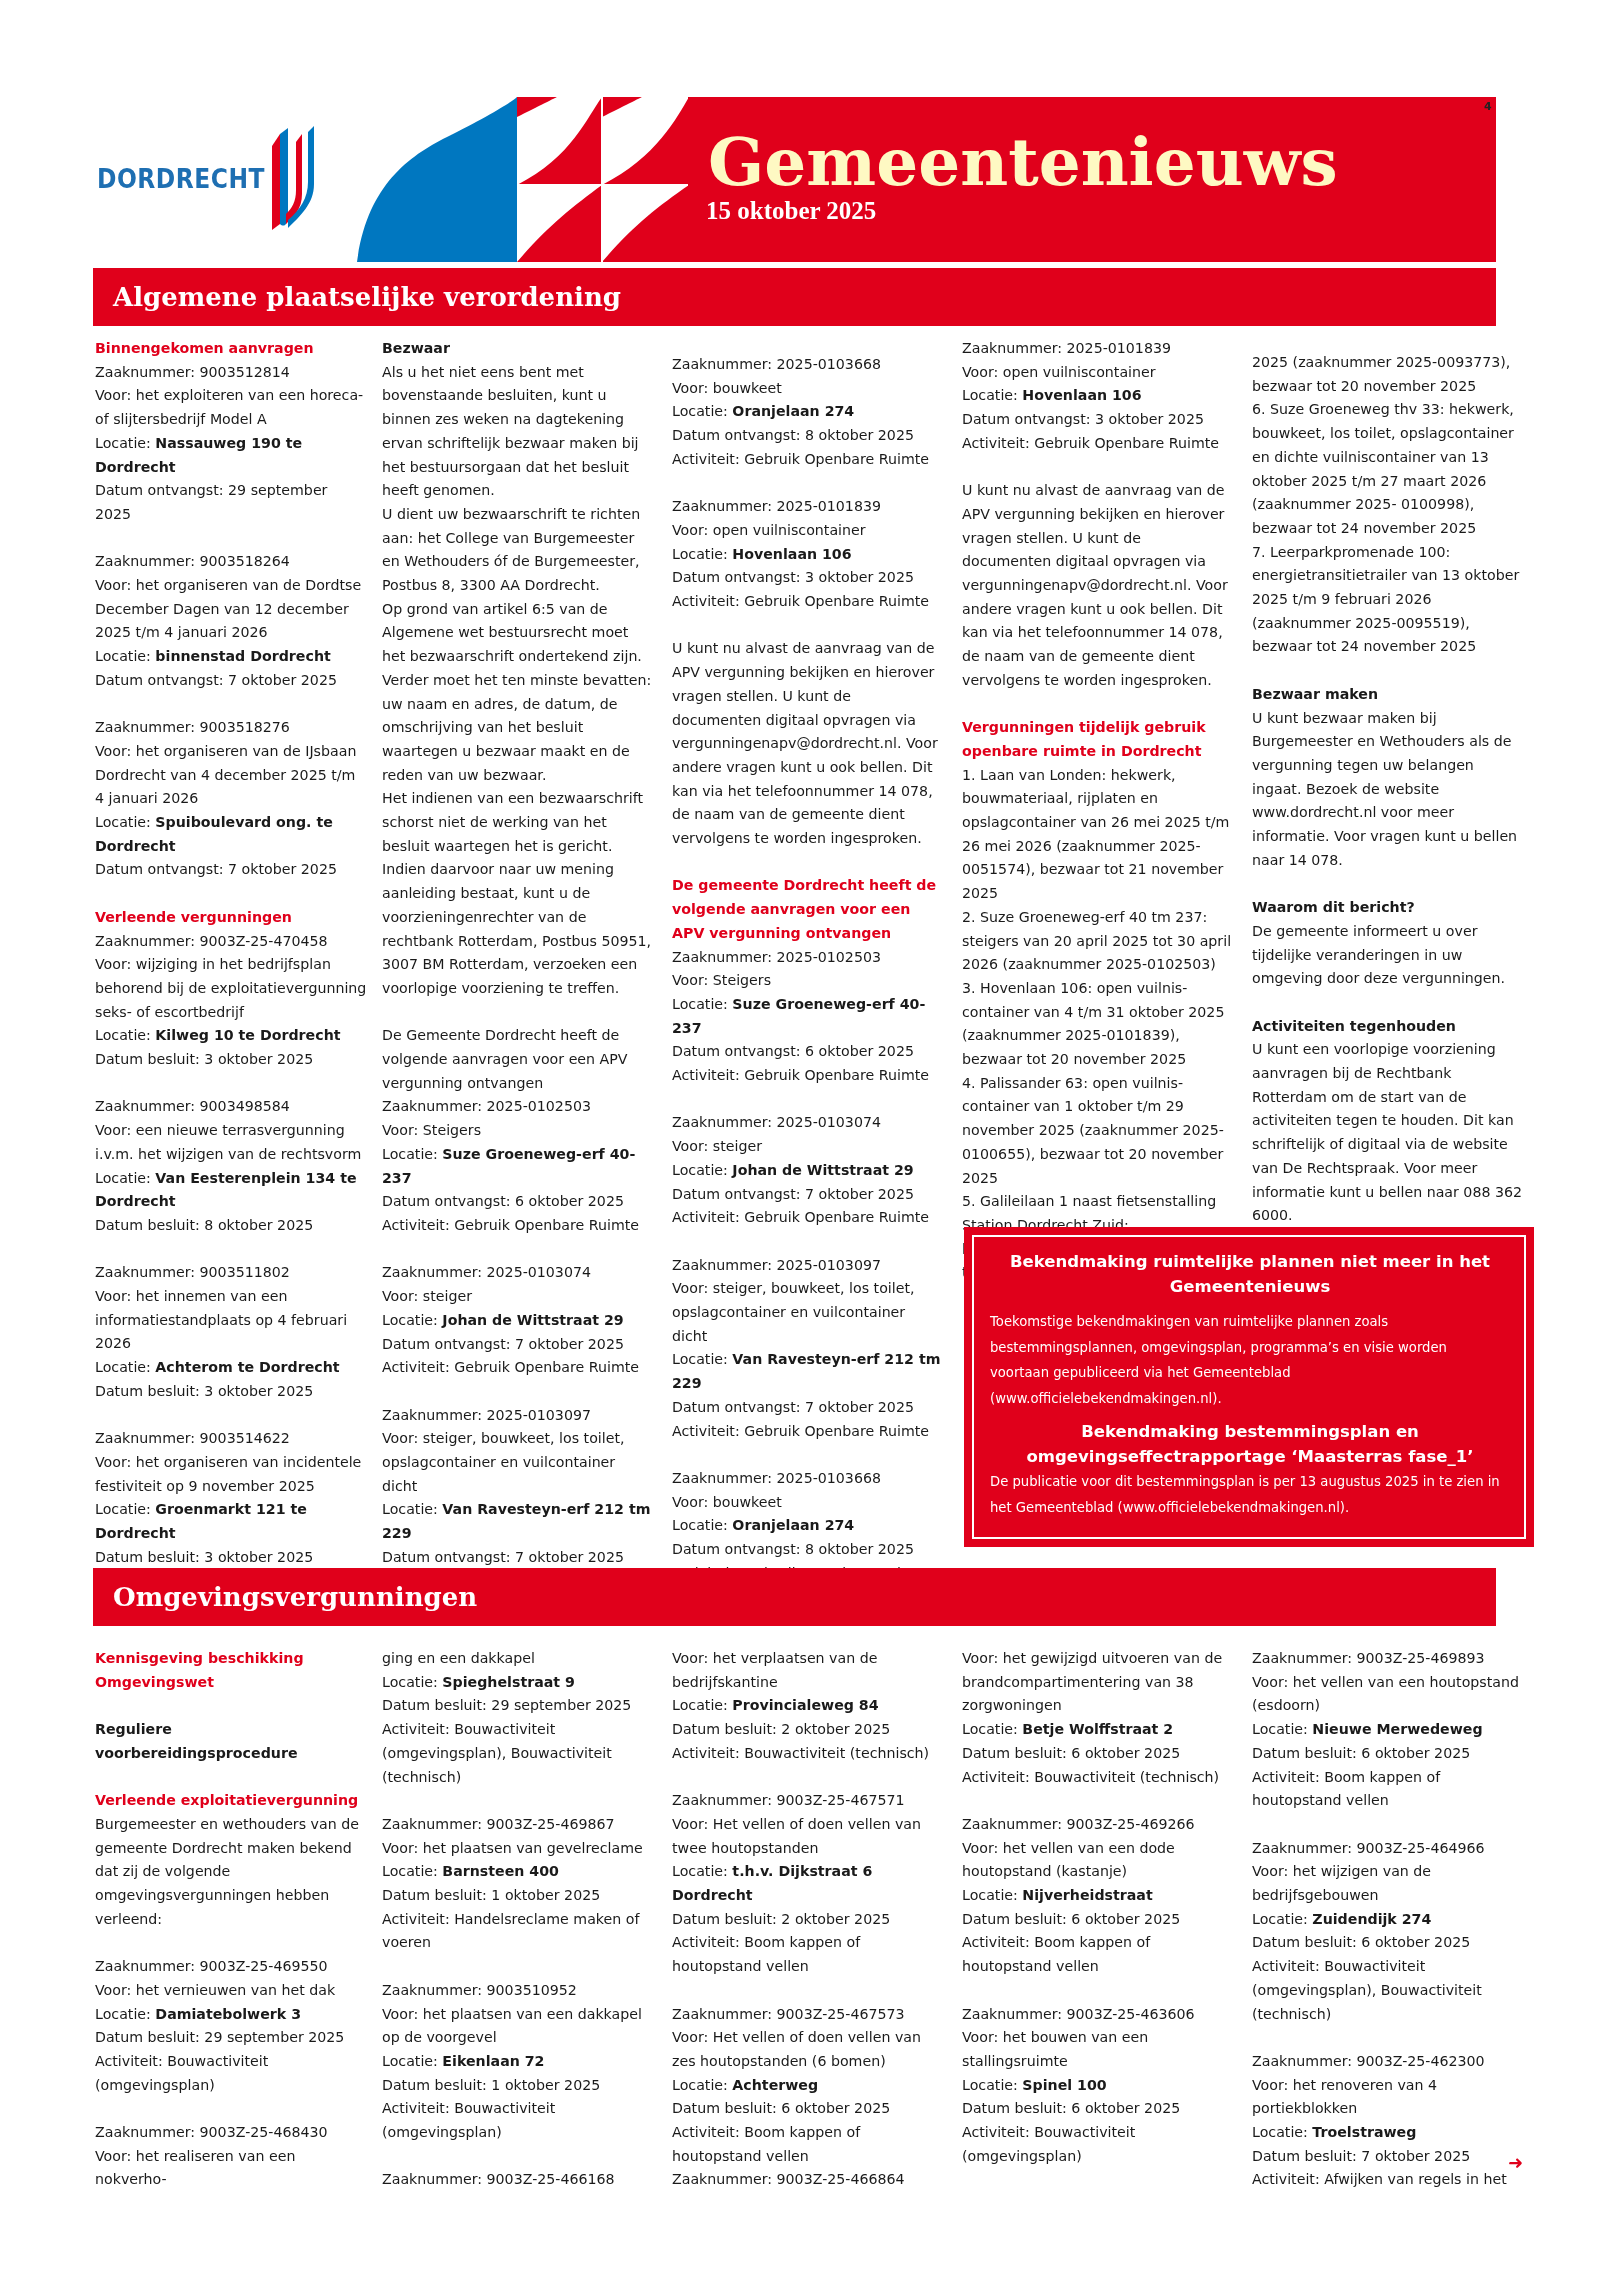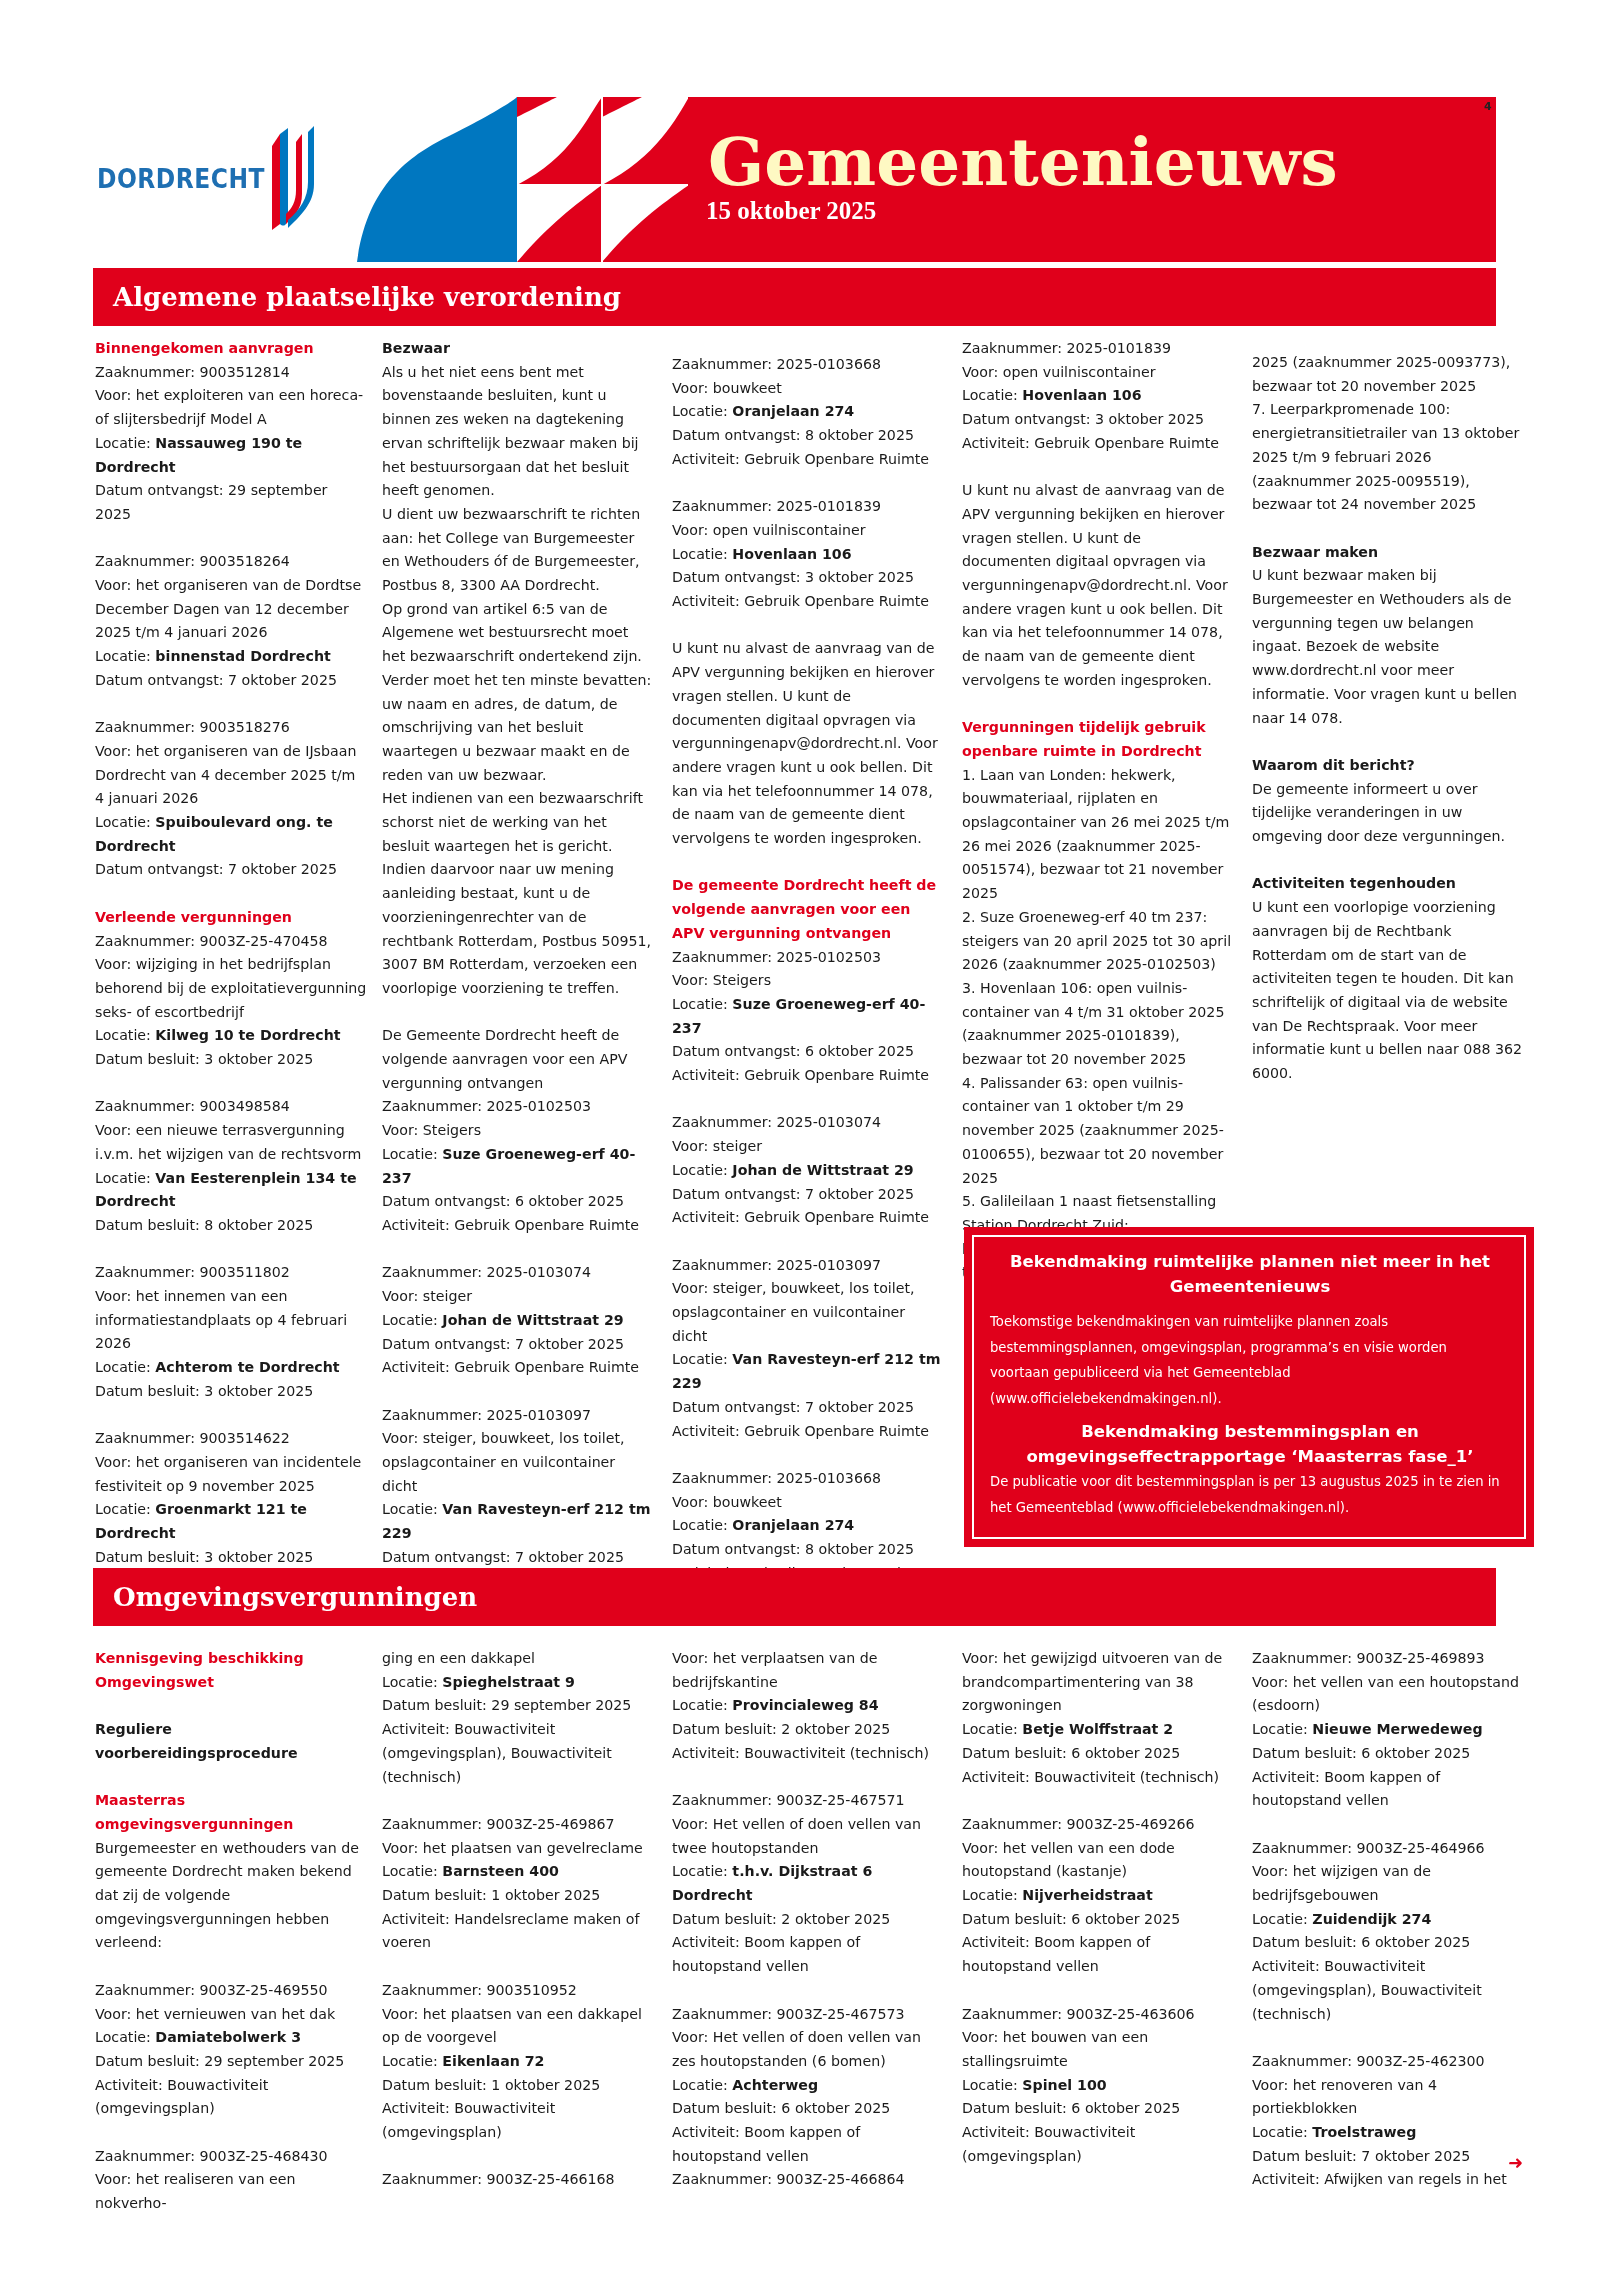--- a/index.html
+++ b/index.html
@@ -222,20 +222,21 @@
   <p class="red-h">Vergunningen tijdelijk gebruik openbare ruimte in Dordrecht</p>
   <p>1. Laan van Londen: hekwerk, bouwmateriaal, rijplaten en opslagcontainer van 26 mei 2025 t/m 26 mei 2026 (zaaknummer 2025-0051574), bezwaar tot 21 november 2025</p>
   <p>2. Suze Groeneweg-erf 40 tm 237: steigers van 20 april 2025 tot 30 april 2026 (zaaknummer 2025-0102503)</p>
   <p>3. Hovenlaan 106: open vuilnis­container van 4 t/m 31 oktober 2025 (zaaknummer 2025-0101839), bezwaar tot 20 november 2025</p>
   <p>4. Palissander 63: open vuilnis­container van 1 oktober t/m 29 november 2025 (zaaknummer 2025-0100655), bezwaar tot 20 november 2025</p>
   <p>5.  Galileilaan 1 naast fietsenstalling Station Dordrecht Zuid: bouwmateriaal en bouwkeet van 9 t/m 10 oktober</p>
 </div>
 
 <div class="col" style="left:1252px; top:351px;">
   <p>2025 (zaaknummer 2025-0093773), bezwaar tot 20 november 2025</p>
+  <p>6. Suze Groeneweg thv 33: hekwerk, bouwkeet, los toilet, opslagcontainer en dichte vuilniscontainer van 13 oktober 2025 t/m 27 maart 2026 (zaaknummer 2025- 0100998), bezwaar tot 24 november 2025</p>
   <p>7. Leerparkpromenade 100: energietransitietrailer van 13 oktober 2025 t/m 9 februari 2026 (zaaknummer 2025-0095519), bezwaar tot 24 november 2025</p>
   <div class="gap"></div>
   <p class="bold">Bezwaar maken</p>
   <p>U kunt bezwaar maken bij Burgemeester en Wethouders als de vergunning tegen uw belangen ingaat. Bezoek de website www.dordrecht.nl voor meer informatie. Voor vragen kunt u bellen naar 14 078.</p>
   <div class="gap"></div>
   <p class="bold">Waarom dit bericht?</p>
   <p>De gemeente informeert u over tijdelijke veranderingen in uw omgeving door deze vergunningen.</p>
   <div class="gap"></div>
   <p class="bold">Activiteiten tegenhouden</p>
   <p>U kunt een voorlopige voorziening aanvragen bij de Rechtbank Rotterdam om de start van de activiteiten tegen te houden. Dit kan schriftelijk of digitaal via de website van De Rechtspraak. Voor meer informatie kunt u bellen naar 088 362 6000.</p>
@@ -255,21 +256,21 @@
 
 <div class="section-bar" style="top:1568px;">
   <span>Omgevingsvergunningen</span>
 </div>
 
 <div class="col" style="left:95px; top:1647px;">
   <p class="red-h">Kennisgeving beschikking Omgevingswet</p>
   <div class="gap"></div>
   <p class="bold">Reguliere voorbereidingsprocedure</p>
   <div class="gap"></div>
-  <p class="red-h">Maasterras omgevingsvergunningen</p>
+  <p class="red-h">Verleende exploitatievergunning</p>
   <p>Burgemeester en wethouders van de gemeente Dordrecht maken bekend dat zij de volgende omgevingsvergunningen hebben verleend:</p>
   <div class="gap"></div>
   <div>
     <p>Zaaknummer: 9003Z-25-469550</p>
     <p>Voor: het vernieuwen van het dak</p>
     <p><span>Locatie: </span><b>Damiatebolwerk 3</b></p>
     <p>Datum besluit: 29 september 2025</p>
     <p>Activiteit: Bouwactiviteit (omgevingsplan)</p>
   </div>
   <div class="gap"></div>

